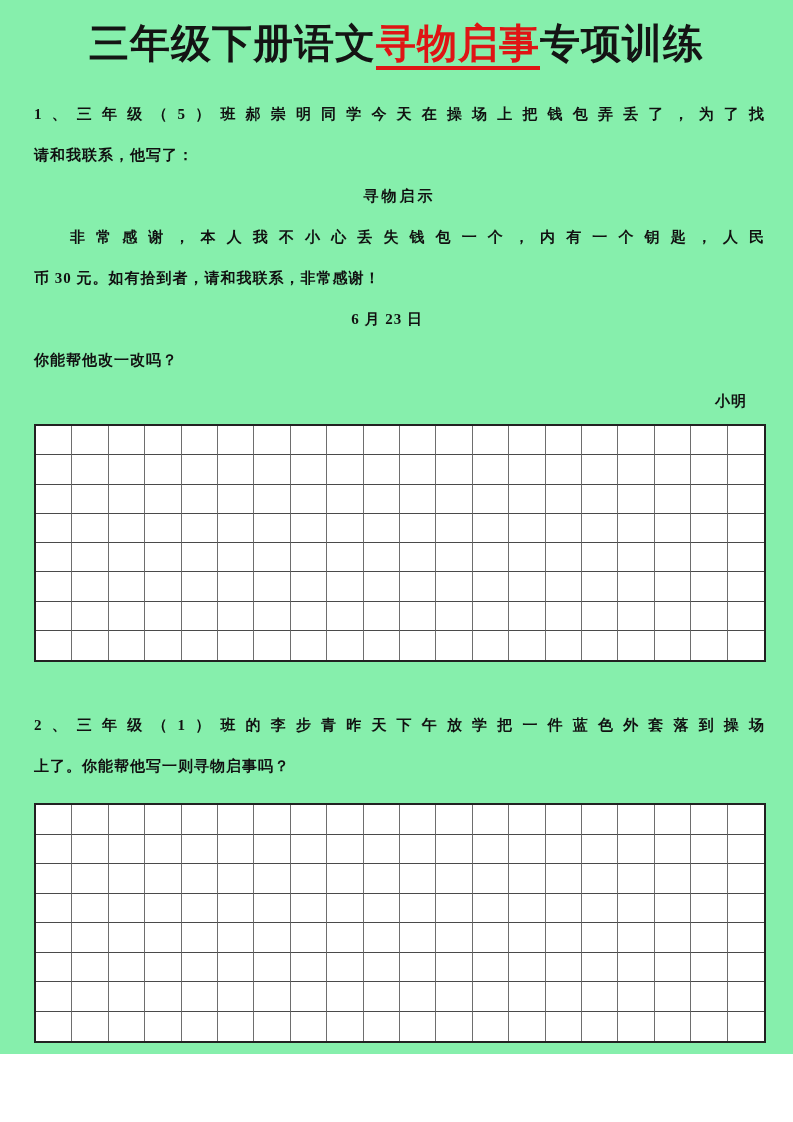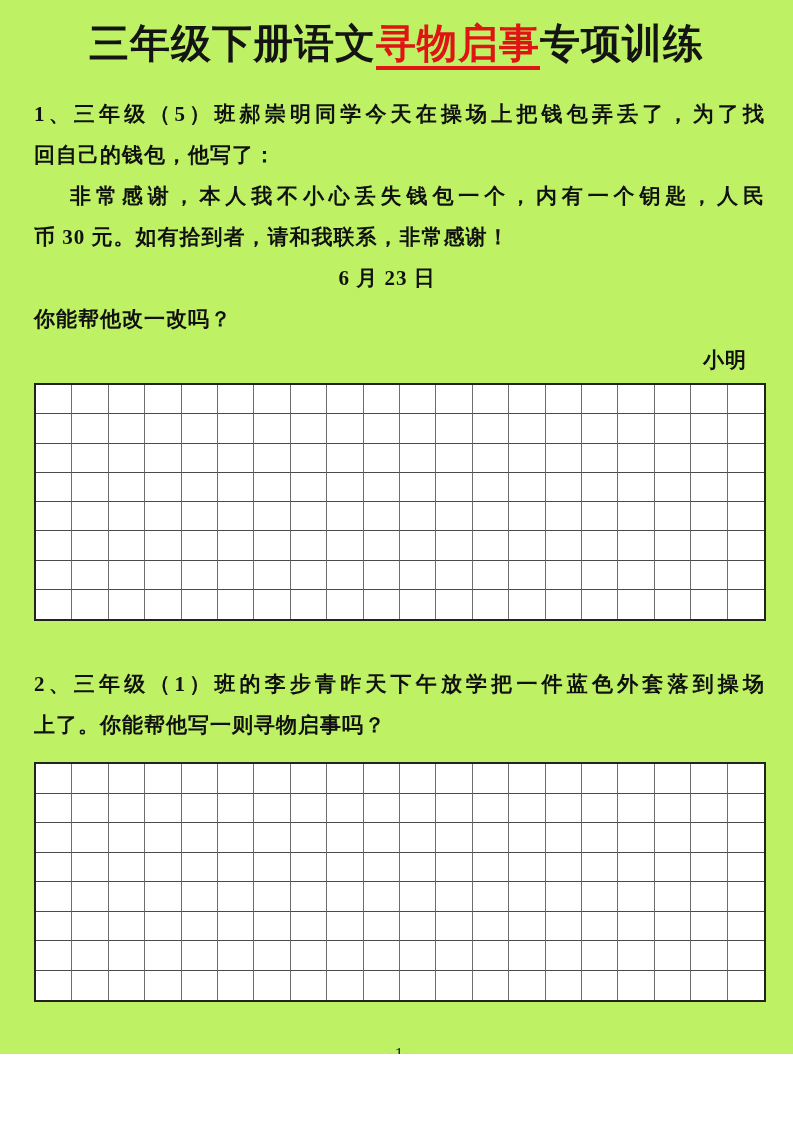--- a/index.html
+++ b/index.html
@@ -4,21 +4,21 @@
 <style>
   html, body {
     margin: 0;
     padding: 0;
     background: #ffffff;
   }
   .page {
     position: relative;
     width: 793px;
     height: 1054px;
-    background: #bef264;
+    background: #86efac;
     font-family: "Liberation Serif", serif;
     color: #111111;
     overflow: hidden;
   }
   .content {
     padding: 0 28px 0 34px; 
   }
   .doc-title {
     margin: 0;
     padding-top: 16px;
@@ -34,21 +34,21 @@
   }
   .doc-title .hl {
     color: #df1414;
     border-bottom: 4px solid #df1414;
     padding-bottom: 1px;
   }
   .textblock {
     margin-top: 22px;
   }
   .line {
-    font-size: 21px;
+    font-size: 15px;
     font-weight: 700;
     line-height: 41px;
     height: 41px;
     letter-spacing: 1px;
     white-space: nowrap;
     font-family: Liberation Serif, serif;
   }
   .line.full {
     white-space: normal;
     text-align: justify;
@@ -100,21 +100,22 @@
 </style>
 </head>
 <body>
 
 <div class="page">
   <h1 class="doc-title"><span>三年级下册语文</span><span class="hl">寻物启事</span><span>专项训练</span></h1>
 
   <div class="content">
     <div class="textblock">
       <div class="line full">1、三年级（5）班郝崇明同学今天在操场上把钱包弄丢了，为了找</div>
-      <div class="line">回自己的钱包，他写了：</div>
+      <div class="line">请和我联系，他写了：</div>
+      <div class="line center">寻物启示</div>
       <div class="line full indent">非常感谢，本人我不小心丢失钱包一个，内有一个钥匙，人民</div>
       <div class="line">币 30 元。如有拾到者，请和我联系，非常感谢！</div>
       <div class="line right-date">6 月 23 日</div>
       <div class="line">你能帮他改一改吗？</div>
       <div class="line right-sig">小明</div>
     </div>
 
     <div class="writing-grid" id="grid1" style="grid-template-columns: repeat(20, 1fr); grid-template-rows: repeat(8, 1fr);">
         <div class="cell"></div>
         <div class="cell"></div>

